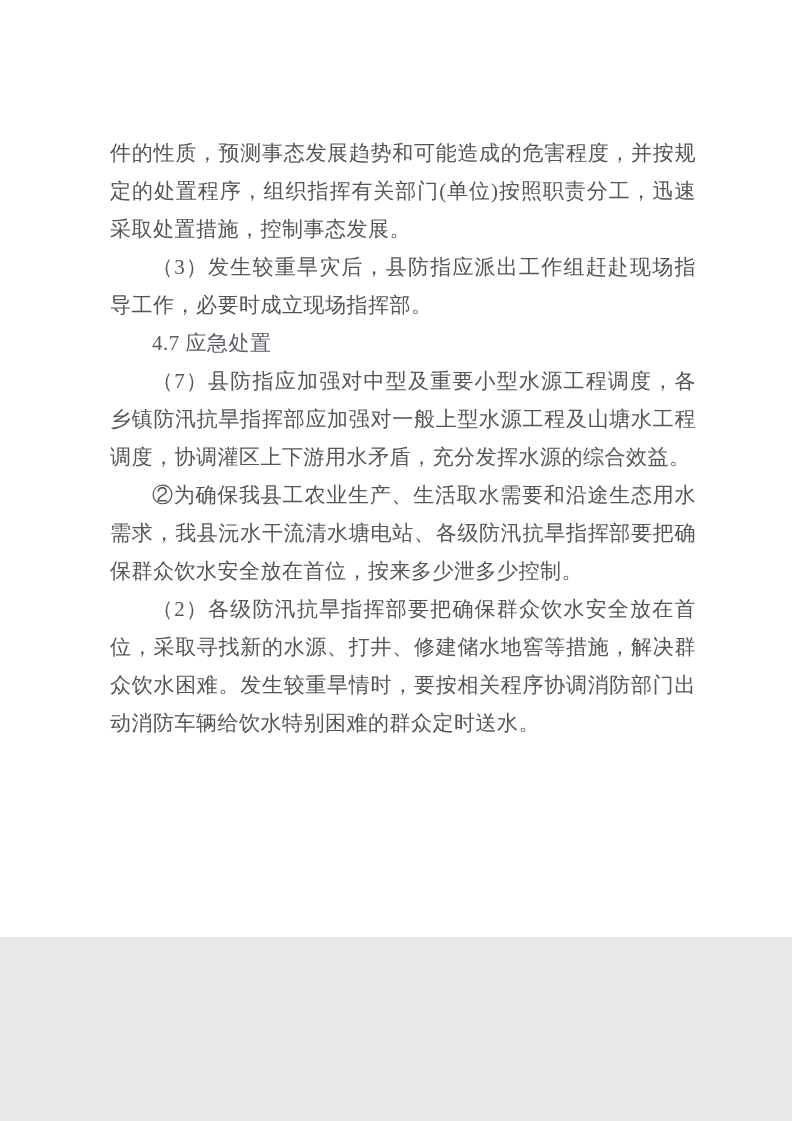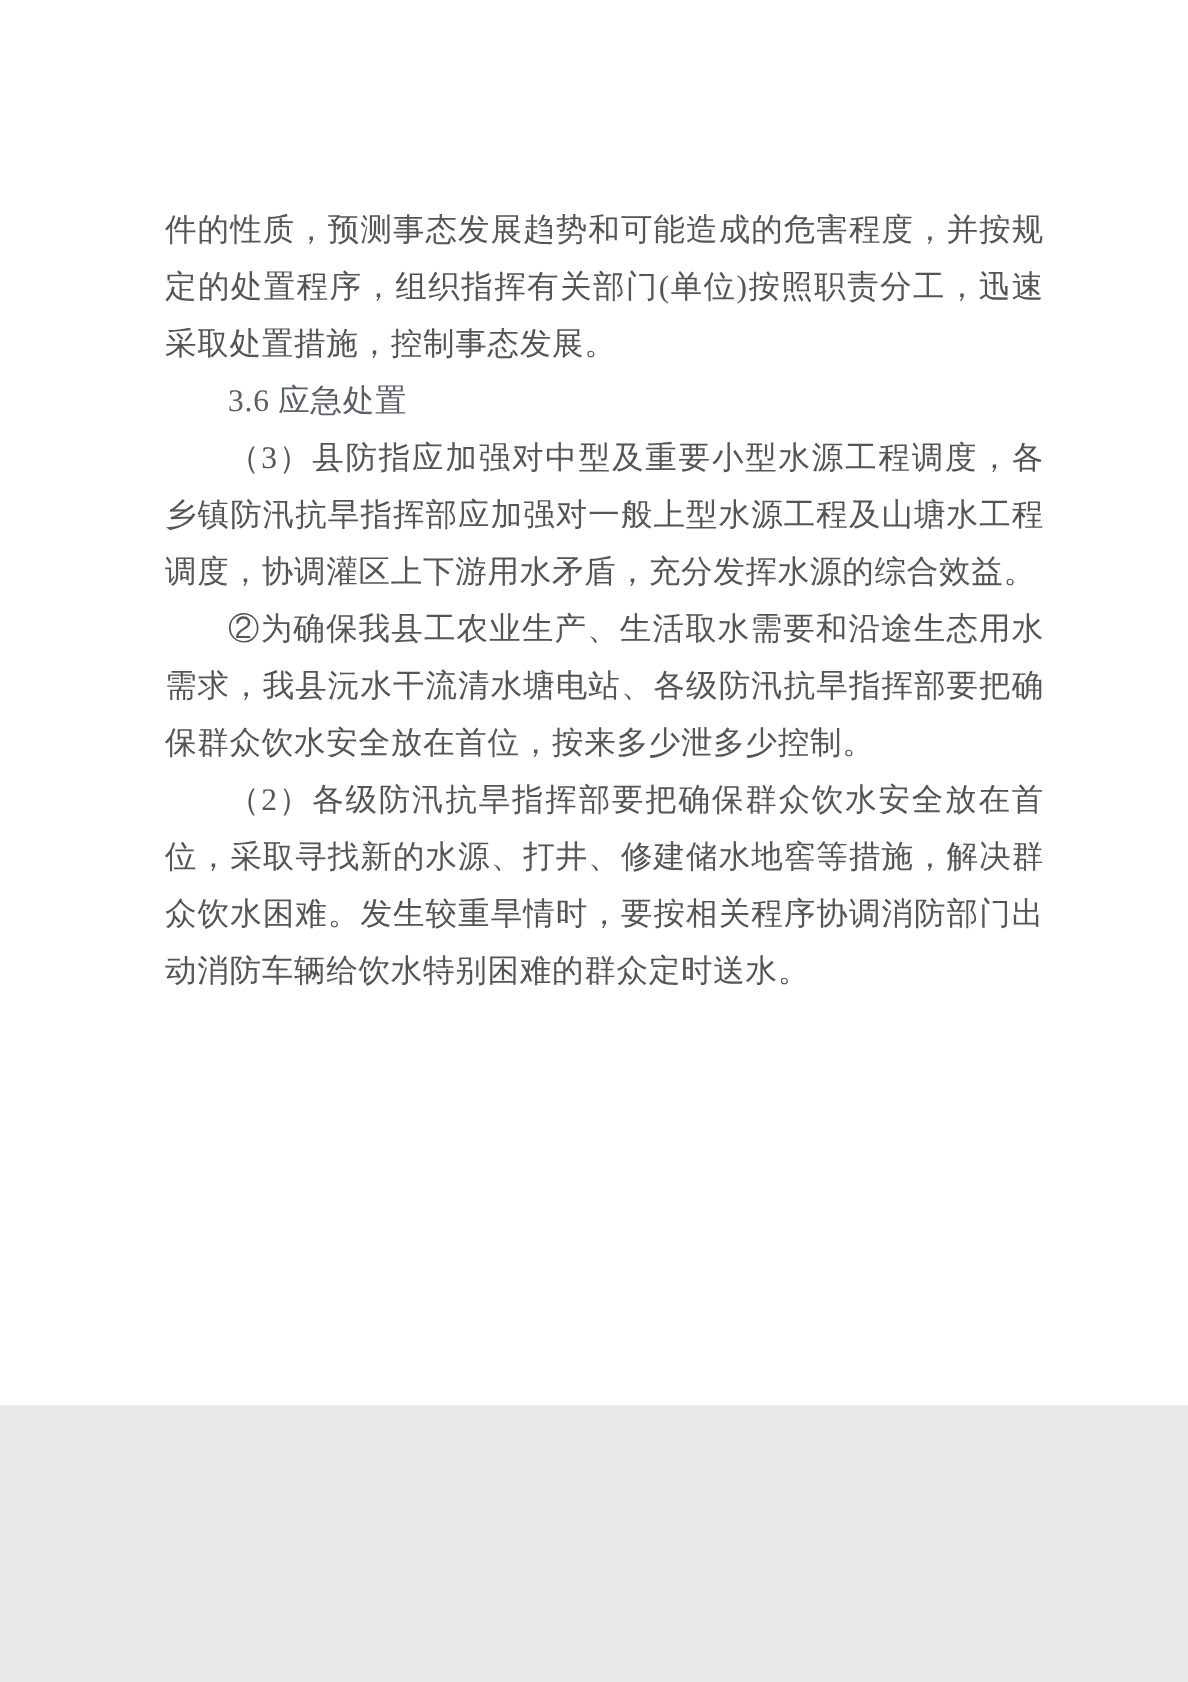--- a/index.html
+++ b/index.html
@@ -47,19 +47,20 @@
     color: #14532d;
     letter-spacing: 2px;
   }
 </style>
 </head>
 <body>
 
 <div class="doc-page">
   <div class="content">
     <p class="para">件的性质，预测事态发展趋势和可能造成的危害程度，并按规定的处置程序，组织指挥有关部门(单位)按照职责分工，迅速采取处置措施，控制事态发展。</p>
-    <p class="para indent heading">3.6 应急处置</p>
-    <p class="para indent">（3）县防指应加强对中型及重要小型水源工程调度，各乡镇防汛抗旱指挥部应加强对一般上型水源工程及山塘水工程调度，协调灌区上下游用水矛盾，充分发挥水源的综合效益。</p>
+    <p class="para indent">（3）发生较重旱灾后，县防指应派出工作组赶赴现场指导工作，必要时成立现场指挥部。</p>
+    <p class="para indent heading">4.7 应急处置</p>
+    <p class="para indent">（7）县防指应加强对中型及重要小型水源工程调度，各乡镇防汛抗旱指挥部应加强对一般上型水源工程及山塘水工程调度，协调灌区上下游用水矛盾，充分发挥水源的综合效益。</p>
     <p class="para indent">②为确保我县工农业生产、生活取水需要和沿途生态用水需求，我县沅水干流清水塘电站、各级防汛抗旱指挥部要把确保群众饮水安全放在首位，按来多少泄多少控制。</p>
     <p class="para indent">（2）各级防汛抗旱指挥部要把确保群众饮水安全放在首位，采取寻找新的水源、打井、修建储水地窖等措施，解决群众饮水困难。发生较重旱情时，要按相关程序协调消防部门出动消防车辆给饮水特别困难的群众定时送水。</p>
   </div>
   <div class="page-number">— 24 —</div>
 </div>
 
 </body></html>

